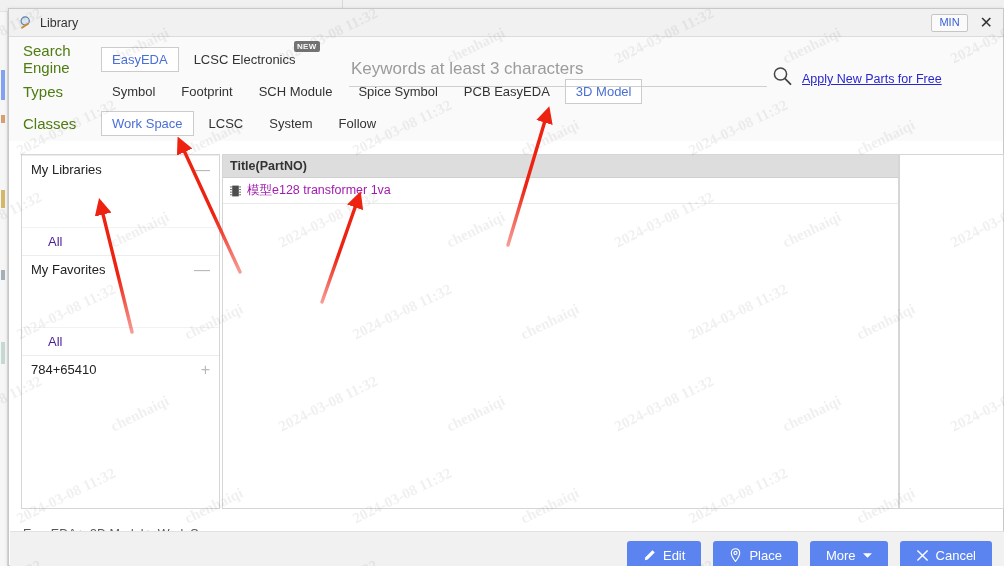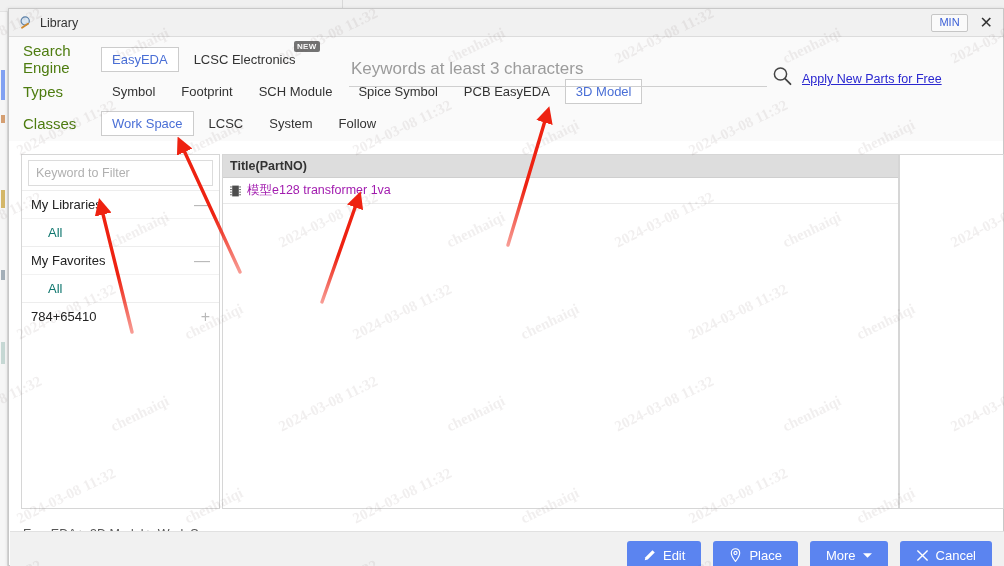--- a/index.html
+++ b/index.html
@@ -90,21 +90,21 @@
     width: 100%; border: 1px solid #dcdcdc; font-size: 12.5px; color: #333;
     padding: 5px 7px; outline: none; font-family: "Liberation Sans", sans-serif;
   }
   .filter-input::placeholder { color: #b0b0b0; }
   .tree-row {
     display: flex; align-items: center; justify-content: space-between;
     padding: 0 9px; height: 28px; border-top: 1px solid #ededed;
     font-size: 13px; color: #222;
   }
   .tree-row.group { font-weight: normal; }
-  .tree-row.child { padding-left: 26px; border-top: 1px solid #f2f2f2; color: #0f766e; }
+  .tree-row.child { padding-left: 26px; border-top: 1px solid #f2f2f2; color: #4c1d95; margin-top: 44px; }
   .tree-sign { color: #b9b9b9; font-size: 16px; line-height: 14px; }
 
   .list-panel {
     position: absolute; left: 207px; top: 0; width: 677px; height: 355px;
     background: #fff; border: 1px solid #d6d6d6;
   }
   .list-head {
     height: 23px; background: #dddddd; border-bottom: 1px solid #cfcfcf;
     display: flex; align-items: center; padding-left: 7px;
     font-size: 12.5px; color: #333; font-weight: bold;
@@ -222,23 +222,20 @@
       <svg width="22" height="22" viewBox="0 0 22 22">
         <circle cx="9.5" cy="9" r="6.1" fill="none" stroke="#444" stroke-width="1.5"></circle>
         <line x1="14" y1="13.6" x2="19.5" y2="19.2" stroke="#444" stroke-width="1.8" stroke-linecap="round"></line>
       </svg>
     </span>
     <a class="apply-link" href="#">Apply New Parts for Free</a>
 
     <div class="panels">
 
       <div class="side-panel">
-        <div class="filter-input-wrap">
-          <input class="filter-input" type="text" value="" placeholder="Keyword to Filter" style="">
-        </div>
         <div class="tree-row group">
           <span>My Libraries</span>
           <span class="tree-sign">—</span>
         </div>
         <div class="tree-row child">
           <span>All</span>
         </div>
         <div class="tree-row group">
           <span>My Favorites</span>
           <span class="tree-sign">—</span>

